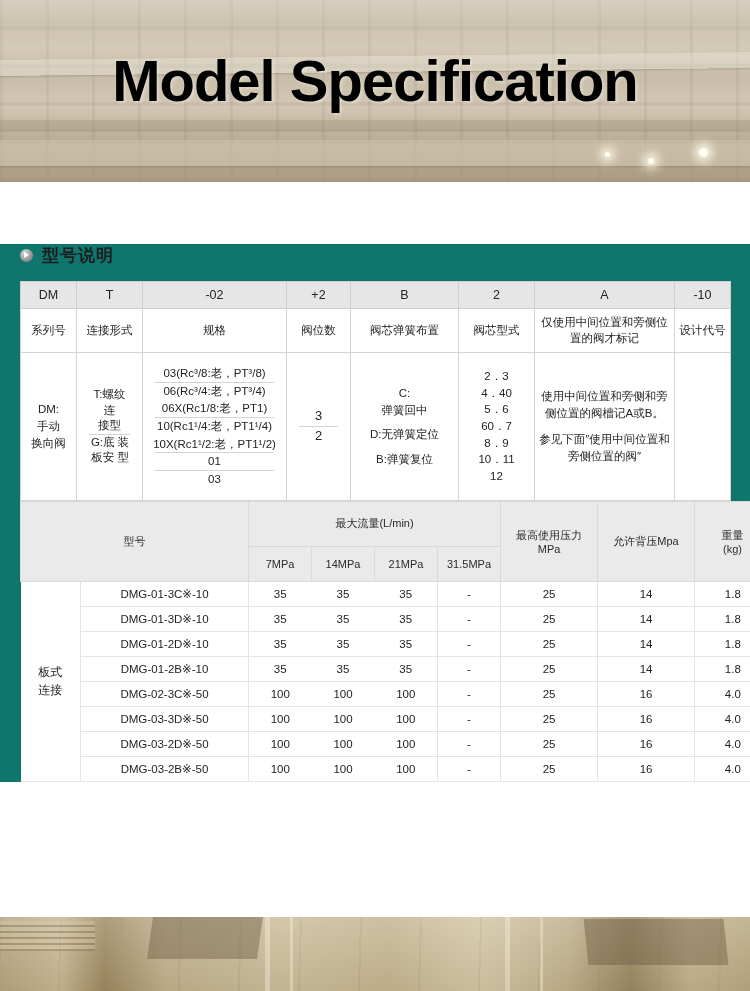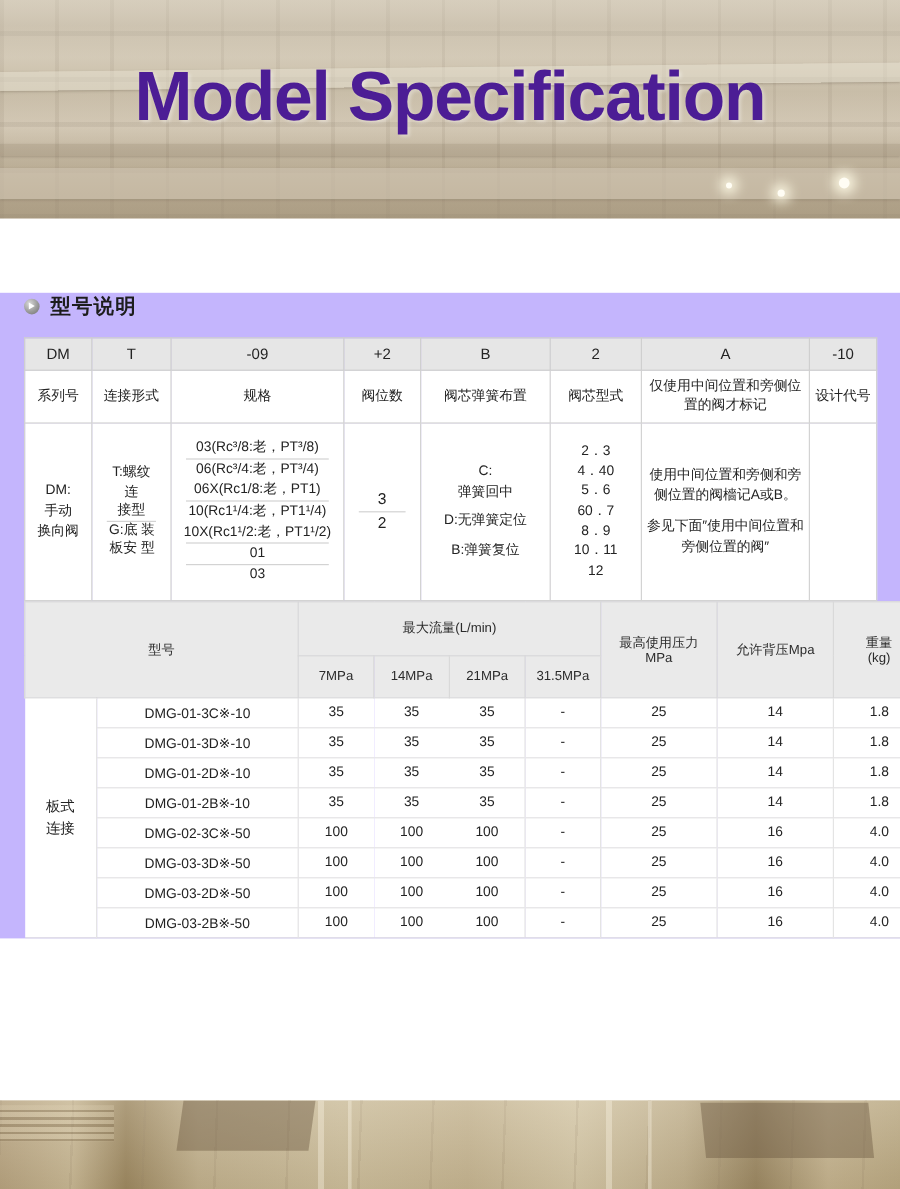--- a/index.html
+++ b/index.html
@@ -69,30 +69,30 @@
   .lamp-3 { right: 140px; top: 152px; width: 5px; height: 5px; }
   .banner-title {
     position: absolute;
     left: 0; right: 0;
     top: 52px;
     text-align: center;
     font-family: "Liberation Sans", "DejaVu Sans", sans-serif;
     font-size: 58px;
     font-weight: bold;
     letter-spacing: -1px;
-    color: #4c1d95;
+    color: #000000;
     text-shadow: 2px 2px 3px rgba(255,255,255,0.35);
     line-height: 1;
     white-space: nowrap;
   }
 
   
   .content {
     padding: 0 20px;
-    background: #c4b5fd;
+    background: #0f766e;
   }
 
   .section-head {
     display: flex;
     align-items: center;
     gap: 9px;
     font-size: 17px;
     font-weight: bold;
     color: #1d1d1d;
     letter-spacing: 1px;
@@ -297,21 +297,21 @@
         <col style="width:108px">
         <col style="width:76px">
       <col style="width:140px">
         <col style="width:56px">
     </colgroup>
     <tbody>
 
       <tr class="hdr">
         <td>DM</td>
         <td>T</td>
-        <td>-09</td>
+        <td>-02</td>
         <td>+2</td>
         <td>B</td>
         <td>2</td>
         <td>A</td>
         <td>-10</td>
       </tr>
 
       <tr class="sub">
         <td>系列号</td>
         <td>连接形式</td>

